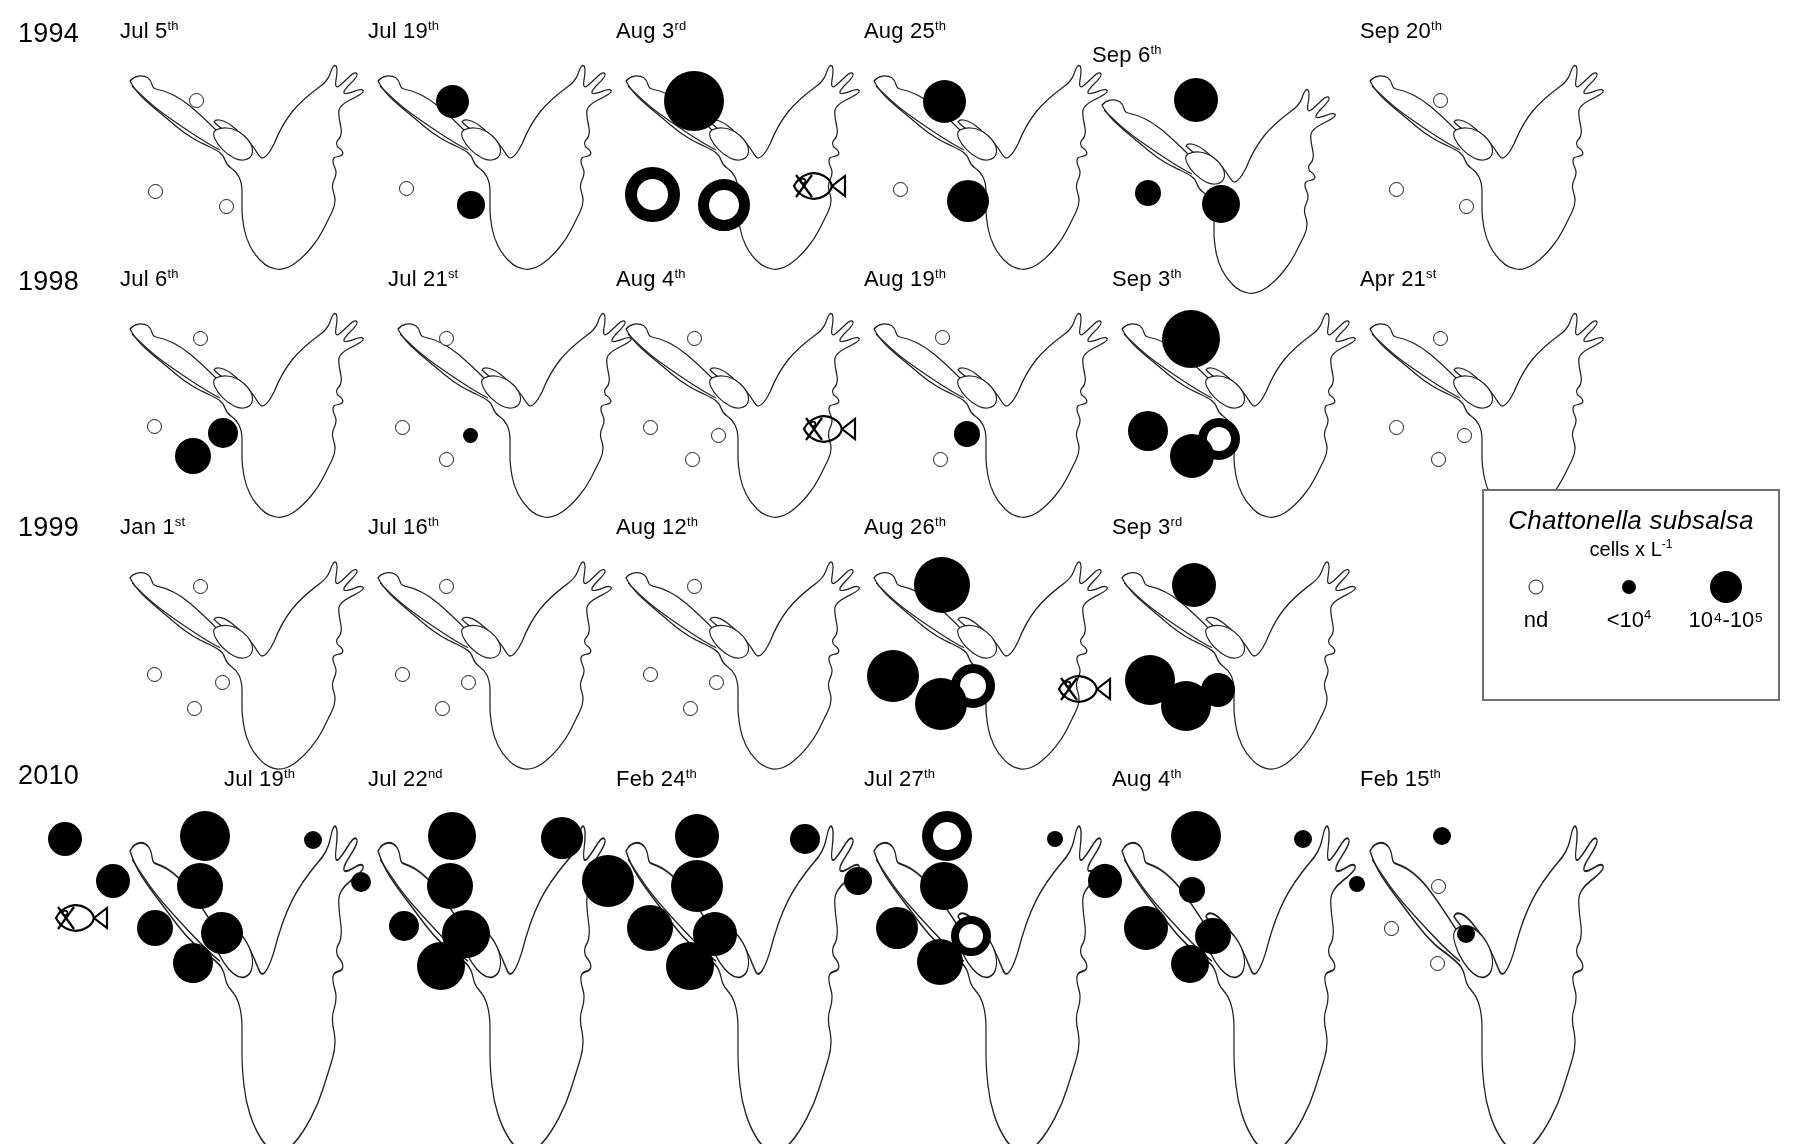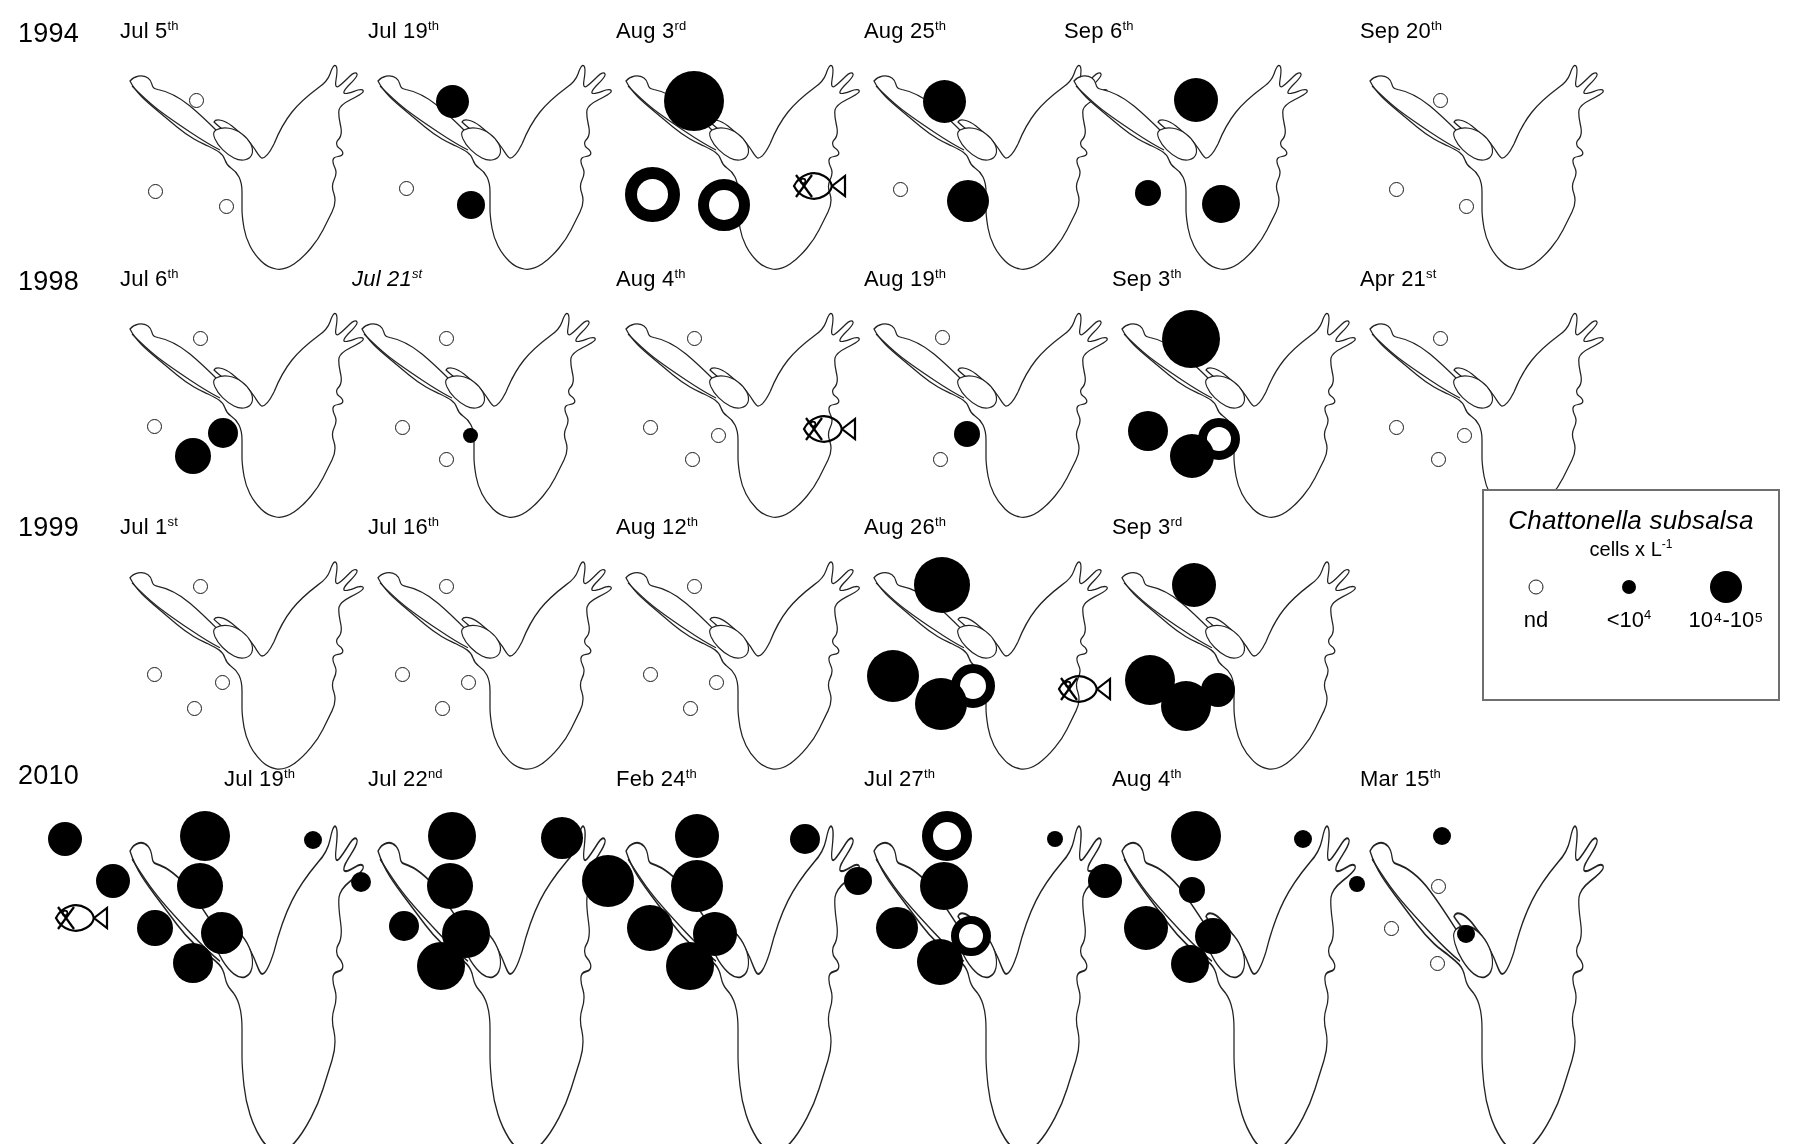--- a/index.html
+++ b/index.html
@@ -116,21 +116,21 @@
         <div class="panel" style="left: 864px;">
           <div class="map-wrap" style="top: 34px;">
             <svg class="map-svg" width="258" height="248" viewBox="0 0 258 248" preserveAspectRatio="none" xmlns="http://www.w3.org/2000/svg">
               <path d="M10,47 C14,42 22,40 28,44 C34,48 30,54 36,55 C46,57 58,62 70,72 C82,82 92,92 100,100 C104,104 108,106 112,104 C104,96 98,92 94,88 C96,84 104,86 112,92 C122,100 130,108 134,114 C138,120 140,124 142,124 C146,124 150,118 154,110 C158,100 164,88 172,78 C180,68 190,60 198,54 C204,50 208,46 210,40 C212,34 214,30 216,32 C218,34 217,40 216,46 C215,52 216,54 219,52 C222,50 226,46 230,42 C233,39 236,38 237,40 C238,42 234,46 230,50 C226,54 223,57 224,59 C226,61 232,58 238,56 C242,55 244,56 243,58 C242,60 236,63 230,66 C224,69 220,72 219,76 C218,82 220,88 221,94 C222,100 220,104 218,106 C216,108 216,112 219,114 C222,116 224,119 222,121 C220,123 216,122 214,124 C212,126 213,130 215,134 C217,138 216,142 214,146 C212,150 212,155 214,160 C216,166 215,172 212,178 C209,184 206,190 203,196 C200,202 196,208 191,214 C186,220 180,226 174,230 C168,234 162,236 156,235 C150,234 145,231 141,227 C137,223 133,218 130,212 C127,206 125,200 124,194 C123,188 122,182 122,176 C122,170 122,164 122,158 C122,152 121,147 119,143 C117,139 114,136 111,134 C108,132 106,129 105,126 C104,123 102,120 99,118 C96,116 92,114 88,112 C84,110 79,108 74,105 C69,102 63,98 57,93 C51,88 45,83 39,78 C33,73 27,68 22,63 C17,58 13,53 10,47 Z" fill="#ffffff" stroke="#222" stroke-width="1.25"></path>
               <path d="M96,96 C104,92 114,94 122,100 C130,106 134,114 132,120 C130,126 122,128 114,124 C106,120 98,112 95,105 C93,100 93,98 96,96 Z" fill="#ffffff" stroke="#222" stroke-width="1.15"></path>
               <path d="M12,52 C18,58 26,66 36,74 C46,82 58,90 70,98 C82,106 92,112 100,116" fill="none" stroke="#222" stroke-width="1.1"></path>
             </svg>
           </div>
           <div class="panel-title" style="left: 0px;"><span>Aug 25</span><sup>th</sup></div>
         </div>
-        <div class="panel" style="left: 1064px;">
+        <div class="panel" style="left: 1092px; margin-top: 24px;">
           <div class="map-wrap" style="top: 34px;">
             <svg class="map-svg" width="258" height="248" viewBox="0 0 258 248" preserveAspectRatio="none" xmlns="http://www.w3.org/2000/svg">
               <path d="M10,47 C14,42 22,40 28,44 C34,48 30,54 36,55 C46,57 58,62 70,72 C82,82 92,92 100,100 C104,104 108,106 112,104 C104,96 98,92 94,88 C96,84 104,86 112,92 C122,100 130,108 134,114 C138,120 140,124 142,124 C146,124 150,118 154,110 C158,100 164,88 172,78 C180,68 190,60 198,54 C204,50 208,46 210,40 C212,34 214,30 216,32 C218,34 217,40 216,46 C215,52 216,54 219,52 C222,50 226,46 230,42 C233,39 236,38 237,40 C238,42 234,46 230,50 C226,54 223,57 224,59 C226,61 232,58 238,56 C242,55 244,56 243,58 C242,60 236,63 230,66 C224,69 220,72 219,76 C218,82 220,88 221,94 C222,100 220,104 218,106 C216,108 216,112 219,114 C222,116 224,119 222,121 C220,123 216,122 214,124 C212,126 213,130 215,134 C217,138 216,142 214,146 C212,150 212,155 214,160 C216,166 215,172 212,178 C209,184 206,190 203,196 C200,202 196,208 191,214 C186,220 180,226 174,230 C168,234 162,236 156,235 C150,234 145,231 141,227 C137,223 133,218 130,212 C127,206 125,200 124,194 C123,188 122,182 122,176 C122,170 122,164 122,158 C122,152 121,147 119,143 C117,139 114,136 111,134 C108,132 106,129 105,126 C104,123 102,120 99,118 C96,116 92,114 88,112 C84,110 79,108 74,105 C69,102 63,98 57,93 C51,88 45,83 39,78 C33,73 27,68 22,63 C17,58 13,53 10,47 Z" fill="#ffffff" stroke="#222" stroke-width="1.25"></path>
               <path d="M96,96 C104,92 114,94 122,100 C130,106 134,114 132,120 C130,126 122,128 114,124 C106,120 98,112 95,105 C93,100 93,98 96,96 Z" fill="#ffffff" stroke="#222" stroke-width="1.15"></path>
               <path d="M12,52 C18,58 26,66 36,74 C46,82 58,90 70,98 C82,106 92,112 100,116" fill="none" stroke="#222" stroke-width="1.1"></path>
             </svg>
           </div>
           <div class="panel-title" style="left: 0px;"><span>Sep 6</span><sup>th</sup></div>
         </div>
         <div class="panel" style="left: 1360px;">
@@ -174,21 +174,21 @@
         <div class="panel" style="left: 120px; text-align: right;">
           <div class="map-wrap" style="top: 34px;">
             <svg class="map-svg" width="258" height="248" viewBox="0 0 258 248" preserveAspectRatio="none" xmlns="http://www.w3.org/2000/svg">
               <path d="M10,47 C14,42 22,40 28,44 C34,48 30,54 36,55 C46,57 58,62 70,72 C82,82 92,92 100,100 C104,104 108,106 112,104 C104,96 98,92 94,88 C96,84 104,86 112,92 C122,100 130,108 134,114 C138,120 140,124 142,124 C146,124 150,118 154,110 C158,100 164,88 172,78 C180,68 190,60 198,54 C204,50 208,46 210,40 C212,34 214,30 216,32 C218,34 217,40 216,46 C215,52 216,54 219,52 C222,50 226,46 230,42 C233,39 236,38 237,40 C238,42 234,46 230,50 C226,54 223,57 224,59 C226,61 232,58 238,56 C242,55 244,56 243,58 C242,60 236,63 230,66 C224,69 220,72 219,76 C218,82 220,88 221,94 C222,100 220,104 218,106 C216,108 216,112 219,114 C222,116 224,119 222,121 C220,123 216,122 214,124 C212,126 213,130 215,134 C217,138 216,142 214,146 C212,150 212,155 214,160 C216,166 215,172 212,178 C209,184 206,190 203,196 C200,202 196,208 191,214 C186,220 180,226 174,230 C168,234 162,236 156,235 C150,234 145,231 141,227 C137,223 133,218 130,212 C127,206 125,200 124,194 C123,188 122,182 122,176 C122,170 122,164 122,158 C122,152 121,147 119,143 C117,139 114,136 111,134 C108,132 106,129 105,126 C104,123 102,120 99,118 C96,116 92,114 88,112 C84,110 79,108 74,105 C69,102 63,98 57,93 C51,88 45,83 39,78 C33,73 27,68 22,63 C17,58 13,53 10,47 Z" fill="#ffffff" stroke="#222" stroke-width="1.25"></path>
               <path d="M96,96 C104,92 114,94 122,100 C130,106 134,114 132,120 C130,126 122,128 114,124 C106,120 98,112 95,105 C93,100 93,98 96,96 Z" fill="#ffffff" stroke="#222" stroke-width="1.15"></path>
               <path d="M12,52 C18,58 26,66 36,74 C46,82 58,90 70,98 C82,106 92,112 100,116" fill="none" stroke="#222" stroke-width="1.1"></path>
             </svg>
           </div>
           <div class="panel-title" style="left: 0px;"><span>Jul 6</span><sup>th</sup></div>
         </div>
-        <div class="panel" style="left: 352px; font-style: italic;">
+        <div class="panel" style="left: 388px;">
           <div class="map-wrap" style="top: 34px;">
             <svg class="map-svg" width="258" height="248" viewBox="0 0 258 248" preserveAspectRatio="none" xmlns="http://www.w3.org/2000/svg">
               <path d="M10,47 C14,42 22,40 28,44 C34,48 30,54 36,55 C46,57 58,62 70,72 C82,82 92,92 100,100 C104,104 108,106 112,104 C104,96 98,92 94,88 C96,84 104,86 112,92 C122,100 130,108 134,114 C138,120 140,124 142,124 C146,124 150,118 154,110 C158,100 164,88 172,78 C180,68 190,60 198,54 C204,50 208,46 210,40 C212,34 214,30 216,32 C218,34 217,40 216,46 C215,52 216,54 219,52 C222,50 226,46 230,42 C233,39 236,38 237,40 C238,42 234,46 230,50 C226,54 223,57 224,59 C226,61 232,58 238,56 C242,55 244,56 243,58 C242,60 236,63 230,66 C224,69 220,72 219,76 C218,82 220,88 221,94 C222,100 220,104 218,106 C216,108 216,112 219,114 C222,116 224,119 222,121 C220,123 216,122 214,124 C212,126 213,130 215,134 C217,138 216,142 214,146 C212,150 212,155 214,160 C216,166 215,172 212,178 C209,184 206,190 203,196 C200,202 196,208 191,214 C186,220 180,226 174,230 C168,234 162,236 156,235 C150,234 145,231 141,227 C137,223 133,218 130,212 C127,206 125,200 124,194 C123,188 122,182 122,176 C122,170 122,164 122,158 C122,152 121,147 119,143 C117,139 114,136 111,134 C108,132 106,129 105,126 C104,123 102,120 99,118 C96,116 92,114 88,112 C84,110 79,108 74,105 C69,102 63,98 57,93 C51,88 45,83 39,78 C33,73 27,68 22,63 C17,58 13,53 10,47 Z" fill="#ffffff" stroke="#222" stroke-width="1.25"></path>
               <path d="M96,96 C104,92 114,94 122,100 C130,106 134,114 132,120 C130,126 122,128 114,124 C106,120 98,112 95,105 C93,100 93,98 96,96 Z" fill="#ffffff" stroke="#222" stroke-width="1.15"></path>
               <path d="M12,52 C18,58 26,66 36,74 C46,82 58,90 70,98 C82,106 92,112 100,116" fill="none" stroke="#222" stroke-width="1.1"></path>
             </svg>
           </div>
           <div class="panel-title" style="left: 0px;"><span>Jul 21</span><sup>st</sup></div>
         </div>
         <div class="panel" style="left: 616px;">
@@ -265,21 +265,21 @@
       <div class="row row3" style="top: 496px; height: 252px;">
         <div class="year-label" style="left: 18px; top: 16px;">1999</div>
         <div class="panel" style="left: 120px;">
           <div class="map-wrap" style="top: 34px;">
             <svg class="map-svg" width="258" height="252" viewBox="0 0 258 248" preserveAspectRatio="none" xmlns="http://www.w3.org/2000/svg">
               <path d="M10,47 C14,42 22,40 28,44 C34,48 30,54 36,55 C46,57 58,62 70,72 C82,82 92,92 100,100 C104,104 108,106 112,104 C104,96 98,92 94,88 C96,84 104,86 112,92 C122,100 130,108 134,114 C138,120 140,124 142,124 C146,124 150,118 154,110 C158,100 164,88 172,78 C180,68 190,60 198,54 C204,50 208,46 210,40 C212,34 214,30 216,32 C218,34 217,40 216,46 C215,52 216,54 219,52 C222,50 226,46 230,42 C233,39 236,38 237,40 C238,42 234,46 230,50 C226,54 223,57 224,59 C226,61 232,58 238,56 C242,55 244,56 243,58 C242,60 236,63 230,66 C224,69 220,72 219,76 C218,82 220,88 221,94 C222,100 220,104 218,106 C216,108 216,112 219,114 C222,116 224,119 222,121 C220,123 216,122 214,124 C212,126 213,130 215,134 C217,138 216,142 214,146 C212,150 212,155 214,160 C216,166 215,172 212,178 C209,184 206,190 203,196 C200,202 196,208 191,214 C186,220 180,226 174,230 C168,234 162,236 156,235 C150,234 145,231 141,227 C137,223 133,218 130,212 C127,206 125,200 124,194 C123,188 122,182 122,176 C122,170 122,164 122,158 C122,152 121,147 119,143 C117,139 114,136 111,134 C108,132 106,129 105,126 C104,123 102,120 99,118 C96,116 92,114 88,112 C84,110 79,108 74,105 C69,102 63,98 57,93 C51,88 45,83 39,78 C33,73 27,68 22,63 C17,58 13,53 10,47 Z" fill="#ffffff" stroke="#222" stroke-width="1.25"></path>
               <path d="M96,96 C104,92 114,94 122,100 C130,106 134,114 132,120 C130,126 122,128 114,124 C106,120 98,112 95,105 C93,100 93,98 96,96 Z" fill="#ffffff" stroke="#222" stroke-width="1.15"></path>
               <path d="M12,52 C18,58 26,66 36,74 C46,82 58,90 70,98 C82,106 92,112 100,116" fill="none" stroke="#222" stroke-width="1.1"></path>
             </svg>
           </div>
-          <div class="panel-title" style="left: 0px;"><span>Jul 1</span><sup>st</sup></div>
+          <div class="panel-title" style="left: 0px;"><span>Jan 1</span><sup>st</sup></div>
         </div>
         <div class="panel" style="left: 368px;">
           <div class="map-wrap" style="top: 34px;">
             <svg class="map-svg" width="258" height="252" viewBox="0 0 258 248" preserveAspectRatio="none" xmlns="http://www.w3.org/2000/svg">
               <path d="M10,47 C14,42 22,40 28,44 C34,48 30,54 36,55 C46,57 58,62 70,72 C82,82 92,92 100,100 C104,104 108,106 112,104 C104,96 98,92 94,88 C96,84 104,86 112,92 C122,100 130,108 134,114 C138,120 140,124 142,124 C146,124 150,118 154,110 C158,100 164,88 172,78 C180,68 190,60 198,54 C204,50 208,46 210,40 C212,34 214,30 216,32 C218,34 217,40 216,46 C215,52 216,54 219,52 C222,50 226,46 230,42 C233,39 236,38 237,40 C238,42 234,46 230,50 C226,54 223,57 224,59 C226,61 232,58 238,56 C242,55 244,56 243,58 C242,60 236,63 230,66 C224,69 220,72 219,76 C218,82 220,88 221,94 C222,100 220,104 218,106 C216,108 216,112 219,114 C222,116 224,119 222,121 C220,123 216,122 214,124 C212,126 213,130 215,134 C217,138 216,142 214,146 C212,150 212,155 214,160 C216,166 215,172 212,178 C209,184 206,190 203,196 C200,202 196,208 191,214 C186,220 180,226 174,230 C168,234 162,236 156,235 C150,234 145,231 141,227 C137,223 133,218 130,212 C127,206 125,200 124,194 C123,188 122,182 122,176 C122,170 122,164 122,158 C122,152 121,147 119,143 C117,139 114,136 111,134 C108,132 106,129 105,126 C104,123 102,120 99,118 C96,116 92,114 88,112 C84,110 79,108 74,105 C69,102 63,98 57,93 C51,88 45,83 39,78 C33,73 27,68 22,63 C17,58 13,53 10,47 Z" fill="#ffffff" stroke="#222" stroke-width="1.25"></path>
               <path d="M96,96 C104,92 114,94 122,100 C130,106 134,114 132,120 C130,126 122,128 114,124 C106,120 98,112 95,105 C93,100 93,98 96,96 Z" fill="#ffffff" stroke="#222" stroke-width="1.15"></path>
               <path d="M12,52 C18,58 26,66 36,74 C46,82 58,90 70,98 C82,106 92,112 100,116" fill="none" stroke="#222" stroke-width="1.1"></path>
             </svg>
           </div>
           <div class="panel-title" style="left: 0px;"><span>Jul 16</span><sup>th</sup></div>
@@ -395,21 +395,21 @@
           <div class="panel-title" style="left: 0px;"><span>Aug 4</span><sup>th</sup></div>
         </div>
         <div class="panel" style="left: 1360px;">
           <div class="map-wrap" style="top: 28px;">
             <svg class="map-svg" width="258" height="396" viewBox="0 0 258 248" preserveAspectRatio="none" xmlns="http://www.w3.org/2000/svg">
               <path d="M10,47 C14,42 22,40 28,44 C34,48 30,54 36,55 C46,57 58,62 70,72 C82,82 92,92 100,100 C104,104 108,106 112,104 C104,96 98,92 94,88 C96,84 104,86 112,92 C122,100 130,108 134,114 C138,120 140,124 142,124 C146,124 150,118 154,110 C158,100 164,88 172,78 C180,68 190,60 198,54 C204,50 208,46 210,40 C212,34 214,30 216,32 C218,34 217,40 216,46 C215,52 216,54 219,52 C222,50 226,46 230,42 C233,39 236,38 237,40 C238,42 234,46 230,50 C226,54 223,57 224,59 C226,61 232,58 238,56 C242,55 244,56 243,58 C242,60 236,63 230,66 C224,69 220,72 219,76 C218,82 220,88 221,94 C222,100 220,104 218,106 C216,108 216,112 219,114 C222,116 224,119 222,121 C220,123 216,122 214,124 C212,126 213,130 215,134 C217,138 216,142 214,146 C212,150 212,155 214,160 C216,166 215,172 212,178 C209,184 206,190 203,196 C200,202 196,208 191,214 C186,220 180,226 174,230 C168,234 162,236 156,235 C150,234 145,231 141,227 C137,223 133,218 130,212 C127,206 125,200 124,194 C123,188 122,182 122,176 C122,170 122,164 122,158 C122,152 121,147 119,143 C117,139 114,136 111,134 C108,132 106,129 105,126 C104,123 102,120 99,118 C96,116 92,114 88,112 C84,110 79,108 74,105 C69,102 63,98 57,93 C51,88 45,83 39,78 C33,73 27,68 22,63 C17,58 13,53 10,47 Z" fill="#ffffff" stroke="#222" stroke-width="1.25"></path>
               <path d="M96,96 C104,92 114,94 122,100 C130,106 134,114 132,120 C130,126 122,128 114,124 C106,120 98,112 95,105 C93,100 93,98 96,96 Z" fill="#ffffff" stroke="#222" stroke-width="1.15"></path>
               <path d="M12,52 C18,58 26,66 36,74 C46,82 58,90 70,98 C82,106 92,112 100,116" fill="none" stroke="#222" stroke-width="1.1"></path>
             </svg>
           </div>
-          <div class="panel-title" style="left: 0px;"><span>Mar 15</span><sup>th</sup></div>
+          <div class="panel-title" style="left: 0px;"><span>Feb 15</span><sup>th</sup></div>
         </div>
         <span class="mk mk-5to6" style="position: absolute; width: 34px; height: 34px; left: 48px; top: 74px;"></span>
         <span class="mk mk-6to7" style="position: absolute; width: 50px; height: 50px; left: 180px; top: 63px;"></span>
         <span class="mk mk-5to6" style="position: absolute; width: 34px; height: 34px; left: 96px; top: 116px;"></span>
         <span class="mk mk-6to7" style="position: absolute; width: 46px; height: 46px; left: 177px; top: 115px;"></span>
         <span class="mk mk-5to6" style="position: absolute; width: 36px; height: 36px; left: 137px; top: 162px;"></span>
         <span class="mk mk-6to7" style="position: absolute; width: 42px; height: 42px; left: 201px; top: 164px;"></span>
         <span class="mk mk-6to7" style="position: absolute; width: 40px; height: 40px; left: 173px; top: 195px;"></span>
         <div style="position: absolute; left: 52px; top: 150px;"><svg width="58" height="40" viewBox="0 0 58 40" xmlns="http://www.w3.org/2000/svg">
             <path d="M4,20 C10,8 24,4 34,10 C38,12 41,16 42,20 C41,24 38,28 34,30 C24,36 10,32 4,20 Z" fill="none" stroke="#000" stroke-width="2.2"></path>

